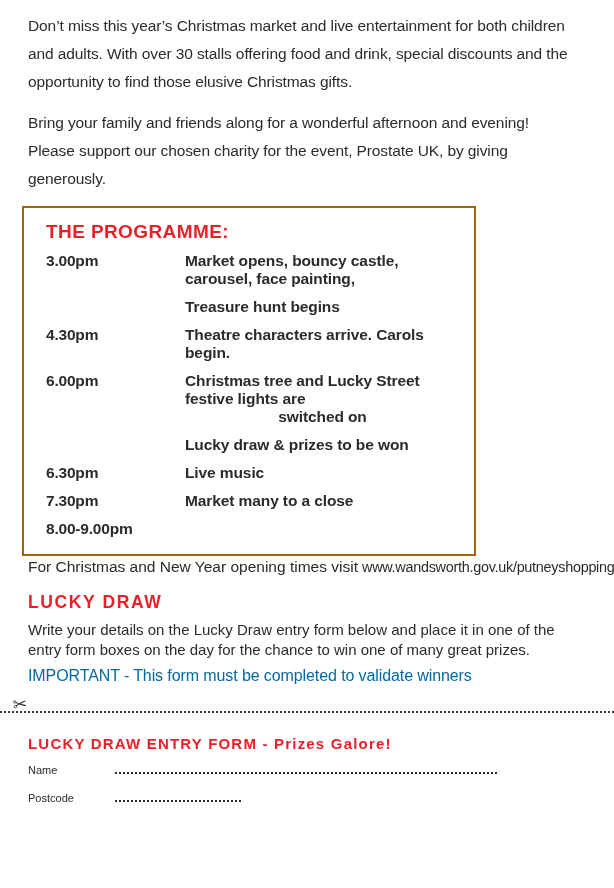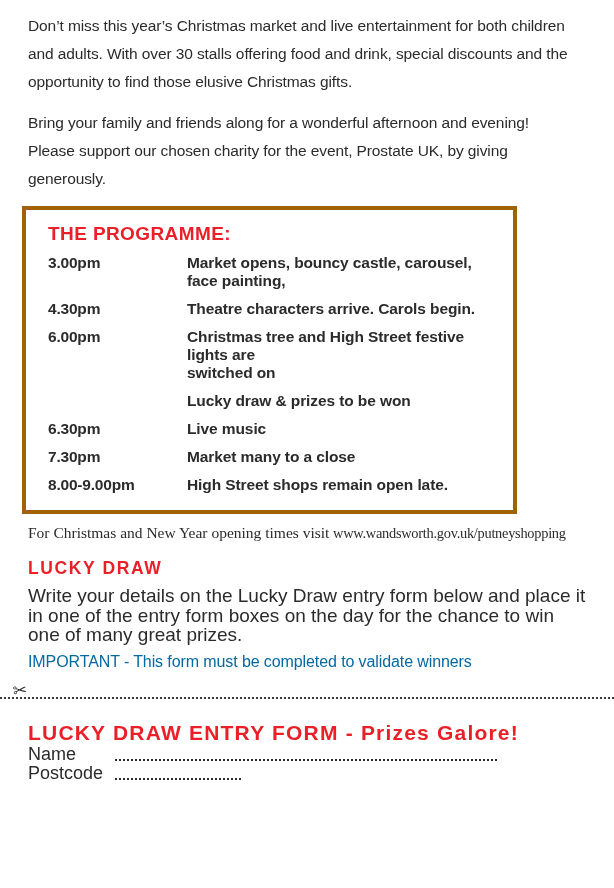--- a/index.html
+++ b/index.html
@@ -20,22 +20,22 @@
     line-height: 28px;
     letter-spacing: -0.1px;
     max-width: 558px;
   }
   .intro .para1 { margin-bottom: 13px; }
 
   
   .programme-box {
     margin-left: -6px;          
     margin-top: 13px;
-    width: 495px;
-    border: 4px solid #a16207;
+    width: 454px;
+    border: 2px solid #a16207;
     padding: 13px 14px 16px 22px;
     background: #ffffff;
   }
   .programme-heading {
     color: #ea1f27;
     font-weight: bold;
     font-size: 19px;
     letter-spacing: 0.4px;
     margin-bottom: 9px;
     font-family: "Liberation Sans", "DejaVu Sans", sans-serif;
@@ -54,49 +54,48 @@
     letter-spacing: -0.2px;
   }
   .sched-desc {
     margin-left: 13px;
     font-weight: bold;
     font-size: 15.5px;
     line-height: 18px;
     letter-spacing: -0.1px;
     max-width: 396px;
   }
-  .sched-desc .line2 { display: block; }
+  .sched-desc .line2 { display: block; text-align: center; }
 
   
   .note-line {
-    margin-top: 9px;
+    margin-top: 1px;
     font-size: 15.5px;
     line-height: 19px;
     white-space: nowrap;
-    font-family: Liberation Serif, serif;
   }
   .note-line .url {
     display: inline-block;
     letter-spacing: -0.3px;
     transform: scaleX(0.93);
     transform-origin: left center;
   }
 
   
   .lucky-heading {
     margin-top: 16px;
     color: #ea1f27;
     font-weight: bold;
     font-size: 17.5px;
     letter-spacing: 1.6px;
     font-family: "Liberation Sans", "DejaVu Sans", sans-serif;
   }
   .lucky-body {
     margin-top: 7px;
-    font-size: 19px;
+    font-size: 15px;
     line-height: 19.5px;
     max-width: 560px;
   }
   .important {
     margin-top: 8px;
     color: #0369a1;
     font-size: 16px;
     letter-spacing: -0.1px;
   }
 
@@ -118,28 +117,29 @@
     transform: rotate(-6deg);
     background: transparent;
     line-height: 1;
   }
 
   
   .entry-heading {
     margin-top: 22px;
     color: #ea1f27;
     font-weight: bold;
-    font-size: 21px;
+    font-size: 15px;
     letter-spacing: 1.2px;
     font-family: "Liberation Sans", "DejaVu Sans", sans-serif;
   }
   .form-row {
     display: flex;
-    align-items: center;
-    font-size: 18px;
+    align-items: flex-start;
+    margin-top: 9px;
+    font-size: 11px;
     line-height: 19px;
   }
   .form-row .field-label {
     width: 87px;
     flex: 0 0 87px;
   }
   .dotline {
     display: inline-block;
     border-bottom: 2.5px dotted #2b2b2b;
     height: 13px;
@@ -161,45 +161,48 @@
   </div>
 
   <div class="programme-box">
     <div class="programme-heading">THE PROGRAMME:</div>
 
     <div class="sched-row">
       <div class="sched-time">3.00pm</div>
       <div class="sched-desc">Market opens, bouncy castle, carousel, face painting,</div>
     </div>
     <div class="sched-row">
+      <div class="sched-time"></div>
+      <div class="sched-desc">Treasure hunt begins</div>
+    </div>
+    <div class="sched-row">
       <div class="sched-time">4.30pm</div>
       <div class="sched-desc">Theatre characters arrive. Carols begin.</div>
     </div>
     <div class="sched-row">
       <div class="sched-time">6.00pm</div>
       <div class="sched-desc">
-        <span class="line1">Christmas tree and High Street festive lights are</span>
+        <span class="line1">Christmas tree and Lucky Street festive lights are</span>
         <span class="line2">switched on</span>
       </div>
     </div>
     <div class="sched-row">
       <div class="sched-time"></div>
       <div class="sched-desc">Lucky draw &amp; prizes to be won</div>
     </div>
     <div class="sched-row">
       <div class="sched-time">6.30pm</div>
       <div class="sched-desc">Live music</div>
     </div>
     <div class="sched-row">
       <div class="sched-time">7.30pm</div>
       <div class="sched-desc">Market many to a close</div>
     </div>
     <div class="sched-row" style="margin-bottom:0;">
       <div class="sched-time">8.00-9.00pm</div>
-      <div class="sched-desc">High Street shops remain open late.</div>
     </div>
   </div>
 
   <div class="note-line">
     <span>For Christmas and New Year opening times visit </span><span class="url">www.wandsworth.gov.uk/putneyshopping</span>
   </div>
 
   <div class="lucky-heading">LUCKY DRAW</div>
   <p class="lucky-body">Write your details on the Lucky Draw entry form below and place it in one of the entry form boxes on the day for the chance to win one of many great prizes.</p>
   <div class="important">IMPORTANT - This form must be completed to validate winners</div>

